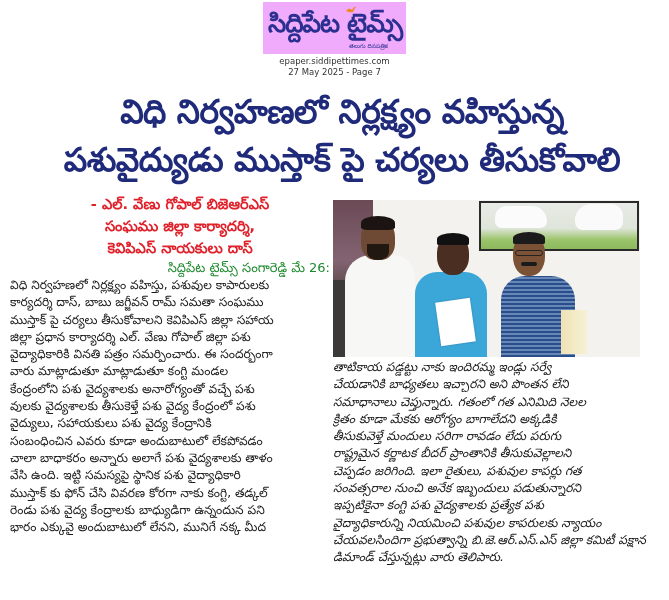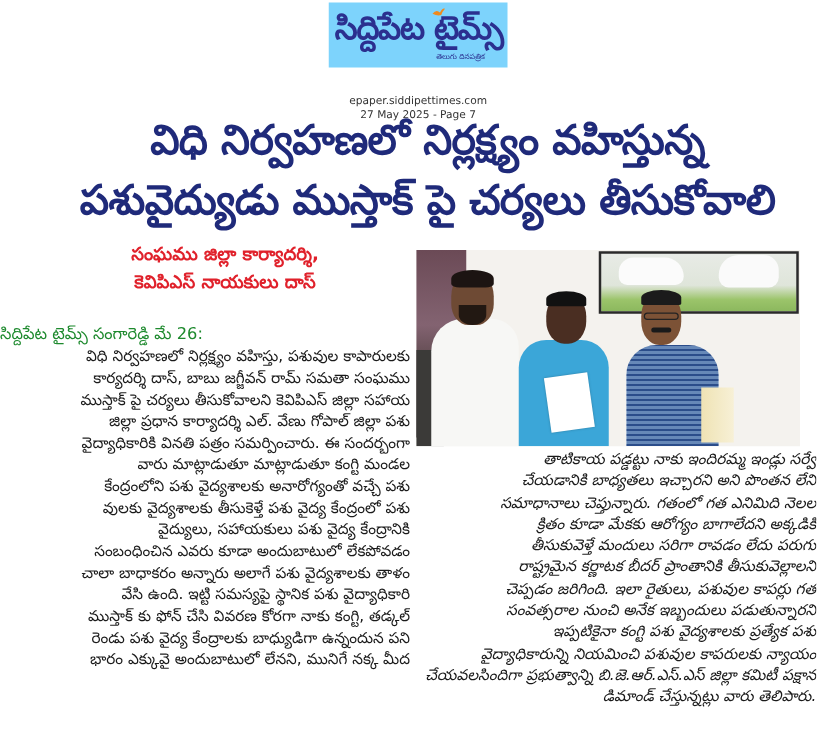--- a/index.html
+++ b/index.html
@@ -1,61 +1,61 @@
 <!DOCTYPE html>
 <html><head>
   <meta charset="utf-8">
   <style>
     * { margin: 0; padding: 0; box-sizing: border-box; }
     html, body { width: 669px; height: 600px; background: #ffffff; overflow: hidden; }
     body { position: relative; font-family: "DejaVu Sans", sans-serif; color: #1a1a1a; }
 
     .masthead {
       position: absolute; left: 263px; top: 2px; width: 143px; height: 52px;
-      background: #7dd3fc;
+      background: #f0abfc;
     }
     .masthead .logo-text {
       position: absolute; left: 4px; top: 4px; width: 136px; text-align: center;
       font-family: "DejaVu Sans", sans-serif; font-weight: bold;
       font-size: 26px; line-height: 34px; color: #2b2f8f; letter-spacing: -1px;
       white-space: nowrap;
     }
     .masthead .tagline {
       position: absolute; right: 18px; top: 40px; font-size: 6px; color: #2b2f8f;
       white-space: nowrap;
     }
     .masthead .bird {
       position: absolute; left: 82px; top: 3px; width: 12px; height: 10px;
     }
     .meta {
       position: absolute; left: 263px; top: 56px; width: 143px; text-align: center;
-      font-family: "DejaVu Sans", sans-serif; font-size: 8.5px; line-height: 11px; color: #333; margin-top: 20px;
+      font-family: "DejaVu Sans", sans-serif; font-size: 8.5px; line-height: 11px; color: #333;
     }
 
     .headline {
       position: absolute; left: 22px; top: 88px; width: 640px;
       font-family: "DejaVu Sans", sans-serif; font-weight: bold;
       color: #1f2a7a; font-size: 33px; line-height: 48px; white-space: nowrap;
       letter-spacing: -0.5px;
       text-align: center;
     }
 
     .byline {
       position: absolute; left: 40px; top: 193px; width: 280px; text-align: center;
       font-family: "DejaVu Sans", sans-serif; font-weight: bold;
       color: #e0212b; font-size: 14.5px; line-height: 22px; white-space: nowrap;
     }
     .dateline {
-      position: absolute; left: 0; top: 259px; width: 330px; text-align: left;
+      position: absolute; left: 0; top: 259px; width: 330px; text-align: right;
       color: #1e8a2e; font-size: 13px; line-height: 17px; white-space: nowrap;
     }
 
     .body-col {
       position: absolute; font-family: "DejaVu Sans", sans-serif;
-      font-size: 12.2px; line-height: 17.3px; color: #1a1a1a; white-space: nowrap; text-align: right;
+      font-size: 12.2px; line-height: 17.3px; color: #1a1a1a; white-space: nowrap;
     }
     .col-left { left: 10px; top: 277px; width: 318px; }
     .col-right { left: 333px; top: 359px; width: 320px; font-style: italic; }
     .body-col .line { display: block; overflow: hidden; height: 17.3px; }
 
     .photo {
       position: absolute; left: 333px; top: 200px; width: 307px; height: 157px;
       background: #f4f2ee; overflow: hidden;
     }
     .photo .curtain { position: absolute; left: 0; top: 0; width: 40px; height: 150px;
@@ -98,20 +98,21 @@
   <div>epaper.siddipettimes.com</div>
   <div>27 May 2025 - Page 7</div>
 </div>
 
 <div class="headline">
   <div>విధి నిర్వహణలో నిర్లక్ష్యం వహిస్తున్న</div>
   <div>పశువైద్యుడు ముస్తాక్ పై చర్యలు తీసుకోవాలి</div>
 </div>
 
 <div class="byline">
+  <div>- ఎల్. వేణు గోపాల్ బిజెఆర్ఎస్</div>
   <div>సంఘము జిల్లా కార్యాదర్శి,</div>
   <div>కెవిపిఎస్ నాయకులు దాస్</div>
 </div>
 
 <div class="dateline">సిద్దిపేట టైమ్స్ సంగారెడ్డి మే 26:</div>
 
 <div class="body-col col-left">
   <span class="line">విధి నిర్వహణలో నిర్లక్ష్యం వహిస్తు, పశువుల కాపారులకు</span>
   <span class="line">కార్యదర్శి దాస్, బాబు జగ్జీవన్ రామ్ సమతా సంఘము</span>
   <span class="line">ముస్తాక్ పై చర్యలు తీసుకోవాలని కెవిపిఎస్ జిల్లా సహాయ</span>

